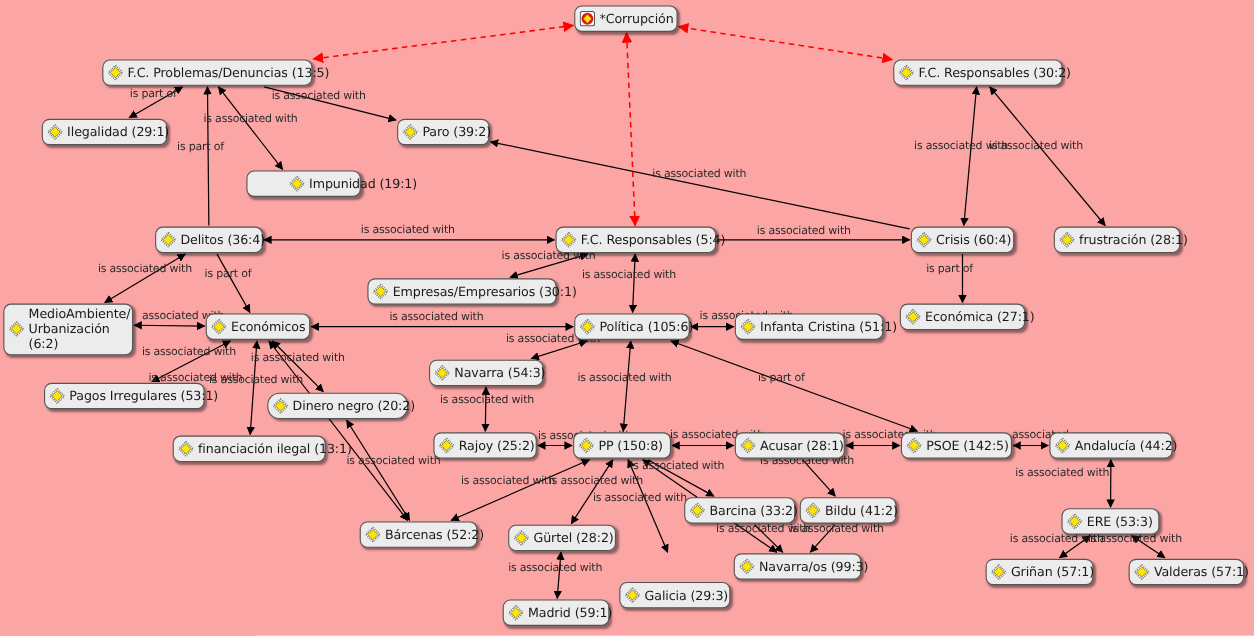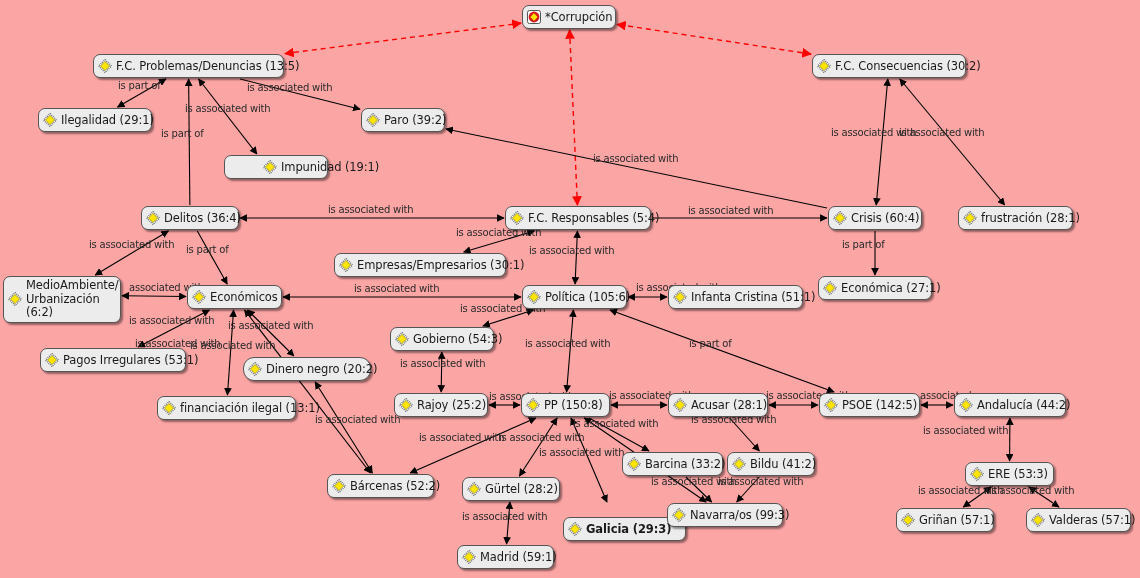--- a/index.html
+++ b/index.html
@@ -139,21 +139,21 @@
         </span>
         <span class="node-label">F.C. Problemas/Denuncias (13:5)</span>
       </div>
       <div class="node" style="left: 812px; top: 54px; width: 154px; min-height: 24px;">
         <span class="ico">
           <svg width="14" height="14" viewBox="0 0 14 14">
             <path d="M7 0.6 L13.4 7 L7 13.4 L0.6 7 Z" fill="#ffffff" stroke="#7a7a7a" stroke-dasharray="1 1" stroke-width="1.6"></path>
             <path d="M7 2.4 L11.6 7 L7 11.6 L2.4 7 Z" fill="#ffe500" stroke="#6a6a00" stroke-width="0.6"></path>
           </svg>
         </span>
-        <span class="node-label">F.C. Consecuencias (30:2)</span>
+        <span class="node-label">F.C. Responsables (30:2)</span>
       </div>
       <div class="node" style="left: 38px; top: 108px; width: 114px; min-height: 24px;">
         <span class="ico">
           <svg width="14" height="14" viewBox="0 0 14 14">
             <path d="M7 0.6 L13.4 7 L7 13.4 L0.6 7 Z" fill="#ffffff" stroke="#7a7a7a" stroke-dasharray="1 1" stroke-width="1.6"></path>
             <path d="M7 2.4 L11.6 7 L7 11.6 L2.4 7 Z" fill="#ffe500" stroke="#6a6a00" stroke-width="0.6"></path>
           </svg>
         </span>
         <span class="node-label">Ilegalidad (29:1)</span>
       </div>
@@ -265,21 +265,21 @@
         </span>
         <span class="node-label">Infanta Cristina (51:1)</span>
       </div>
       <div class="node" style="left: 390px; top: 327px; width: 104px; min-height: 24px;">
         <span class="ico">
           <svg width="14" height="14" viewBox="0 0 14 14">
             <path d="M7 0.6 L13.4 7 L7 13.4 L0.6 7 Z" fill="#ffffff" stroke="#7a7a7a" stroke-dasharray="1 1" stroke-width="1.6"></path>
             <path d="M7 2.4 L11.6 7 L7 11.6 L2.4 7 Z" fill="#ffe500" stroke="#6a6a00" stroke-width="0.6"></path>
           </svg>
         </span>
-        <span class="node-label">Gobierno (54:3)</span>
+        <span class="node-label">Navarra (54:3)</span>
       </div>
       <div class="node" style="left: 40px; top: 348px; width: 146px; min-height: 24px;">
         <span class="ico">
           <svg width="14" height="14" viewBox="0 0 14 14">
             <path d="M7 0.6 L13.4 7 L7 13.4 L0.6 7 Z" fill="#ffffff" stroke="#7a7a7a" stroke-dasharray="1 1" stroke-width="1.6"></path>
             <path d="M7 2.4 L11.6 7 L7 11.6 L2.4 7 Z" fill="#ffe500" stroke="#6a6a00" stroke-width="0.6"></path>
           </svg>
         </span>
         <span class="node-label">Pagos Irregulares (53:1)</span>
       </div>
@@ -384,21 +384,21 @@
       </div>
       <div class="node" style="left: 462px; top: 477px; width: 98px; min-height: 24px;">
         <span class="ico">
           <svg width="14" height="14" viewBox="0 0 14 14">
             <path d="M7 0.6 L13.4 7 L7 13.4 L0.6 7 Z" fill="#ffffff" stroke="#7a7a7a" stroke-dasharray="1 1" stroke-width="1.6"></path>
             <path d="M7 2.4 L11.6 7 L7 11.6 L2.4 7 Z" fill="#ffe500" stroke="#6a6a00" stroke-width="0.6"></path>
           </svg>
         </span>
         <span class="node-label">Gürtel (28:2)</span>
       </div>
-      <div class="node" style="left: 563px; top: 517px; width: 123px; min-height: 24px; font-weight: bold;">
+      <div class="node" style="left: 563px; top: 529px; width: 101px; min-height: 24px;">
         <span class="ico">
           <svg width="14" height="14" viewBox="0 0 14 14">
             <path d="M7 0.6 L13.4 7 L7 13.4 L0.6 7 Z" fill="#ffffff" stroke="#7a7a7a" stroke-dasharray="1 1" stroke-width="1.6"></path>
             <path d="M7 2.4 L11.6 7 L7 11.6 L2.4 7 Z" fill="#ffe500" stroke="#6a6a00" stroke-width="0.6"></path>
           </svg>
         </span>
         <span class="node-label">Galicia (29:3)</span>
       </div>
       <div class="node" style="left: 667px; top: 503px; width: 116px; min-height: 24px;">
         <span class="ico">

